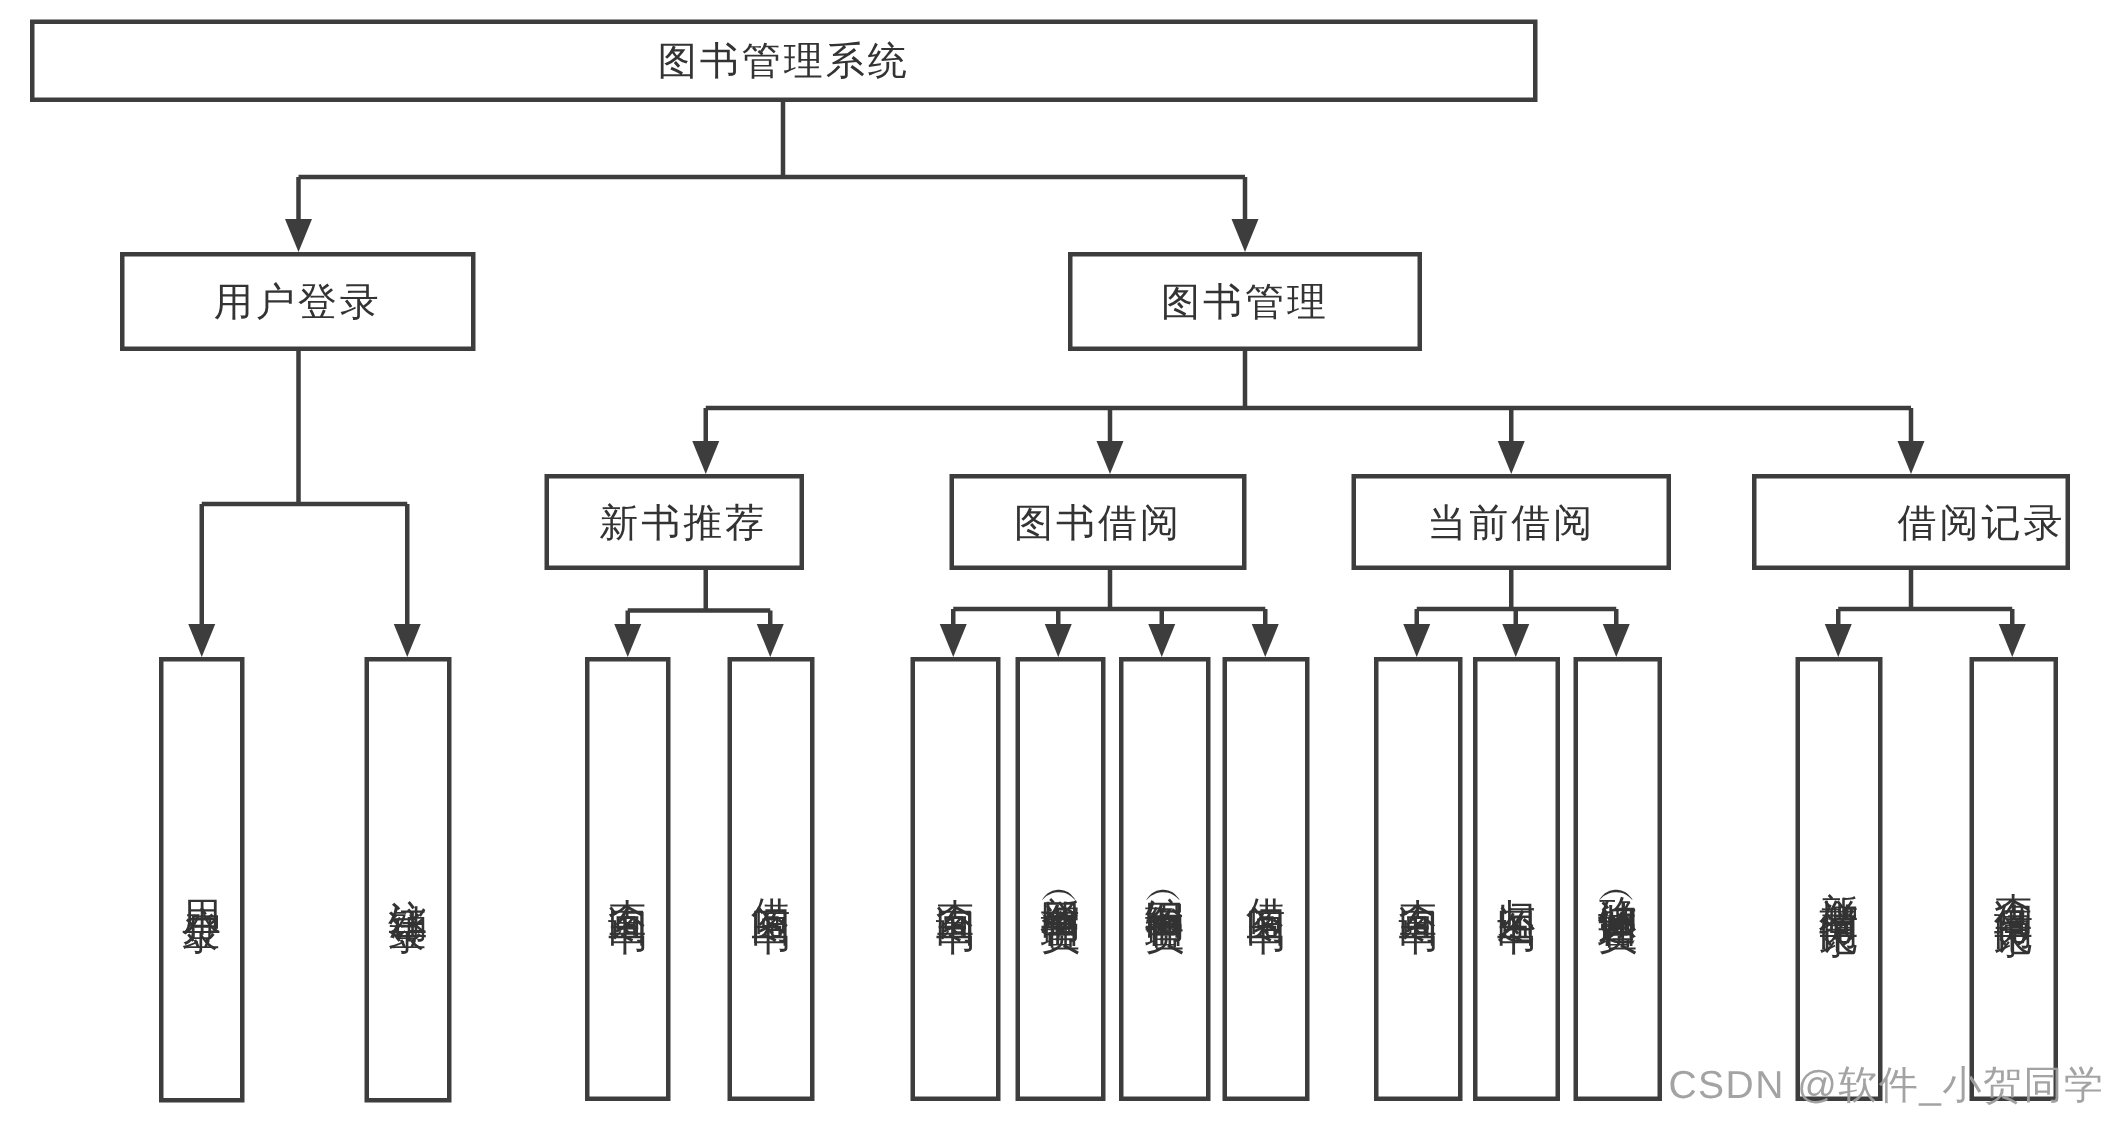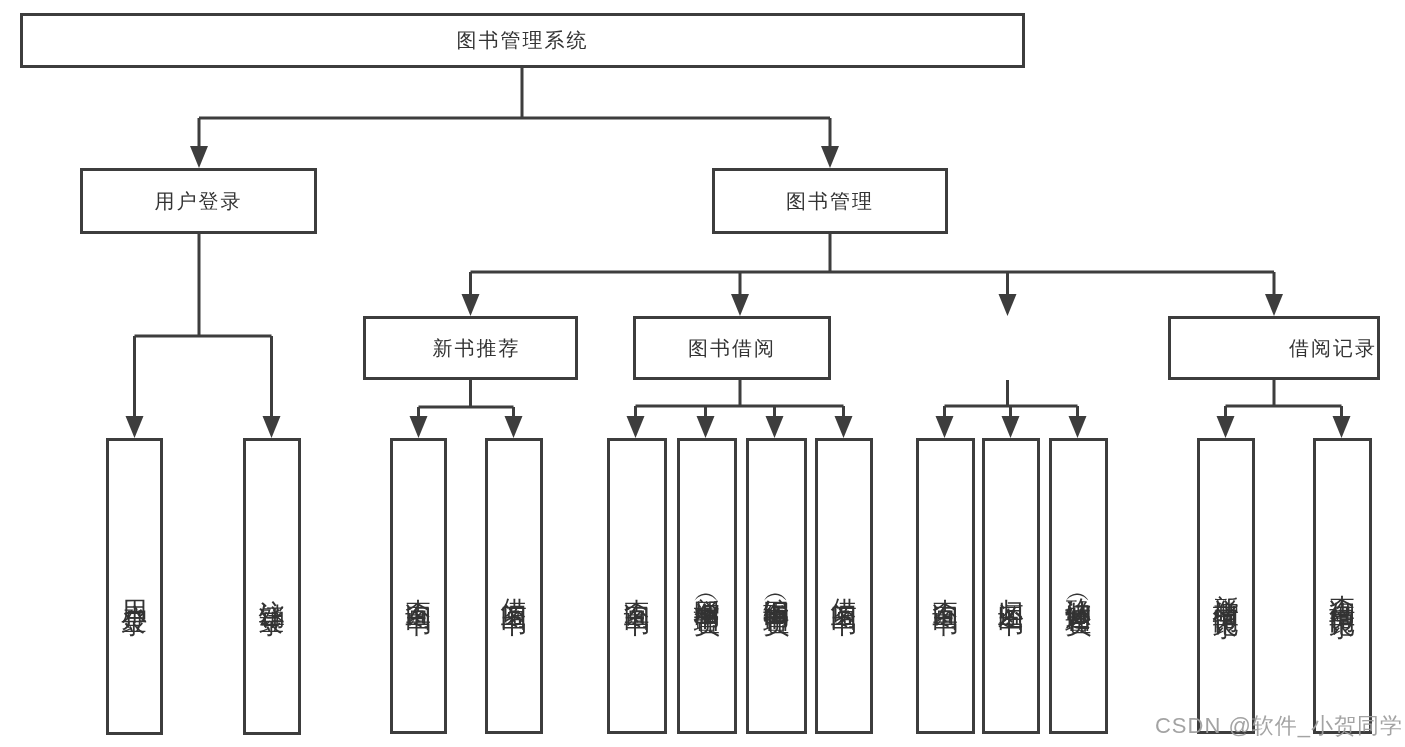--- a/index.html
+++ b/index.html
@@ -24,42 +24,42 @@
     position: absolute;
     border: 3px solid #3d3d3d;
     background: #ffffff;
     display: flex;
     align-items: center;
     justify-content: center;
     color: #333333;
   }
 
   .hbox span {
-    font-size: 20px;
+    font-size: 26px;
     letter-spacing: 2px;
     white-space: nowrap;
     color: #333333;
   }
 
   .vbox span {
     writing-mode: vertical-rl;
     text-orientation: mixed;
     font-size: 26px;
     line-height: 1.1;
     letter-spacing: 4px;
     color: #333333;
   }
 
   .vbox.long span { letter-spacing: 2px; }
 
   .watermark {
     position: absolute;
     right: 2px;
     bottom: 6px;
-    font-size: 22px;
+    font-size: 26px;
     color: rgba(158, 158, 158, 0.95);
     letter-spacing: 1px;
     white-space: nowrap;
     z-index: 5;
     margin-left: 12px;
   }
 </style>
 </head>
 <body>
 
@@ -127,25 +127,28 @@
     <span>图书管理系统</span>
   </div>
 
   <div class="hbox" style="left:80px; top:168px; width:237px; height:66px;">
     <span>用户登录</span>
   </div>
   <div class="hbox" style="left:712px; top:168px; width:236px; height:66px;">
     <span>图书管理</span>
   </div>
 
-  <div class="hbox" style="left:363px; top:316px; width:215px; height:64px;padding-left:12px;">
+  <div class="hbox" style="left:363px; top:316px; width:173px; height:64px;padding-left:12px;">
     <span>新书推荐</span>
   </div>
   <div class="hbox" style="left:633px; top:316px; width:198px; height:64px;">
     <span>图书借阅</span>
+  </div>
+  <div class="hbox" style="left:901px; top:316px; width:213px; height:64px;">
+    <span>当前借阅</span>
   </div>
   <div class="hbox" style="left:1168px; top:316px; width:212px; height:64px;justify-content:flex-end;">
     <span>借阅记录</span>
   </div>
 
   <div class="vbox" style="left:106px; top:438px; width:57px; height:297px;">
     <span>用户登录</span>
   </div>
   <div class="vbox" style="left:243px; top:438px; width:58px; height:297px;">
     <span>注销登录</span>

